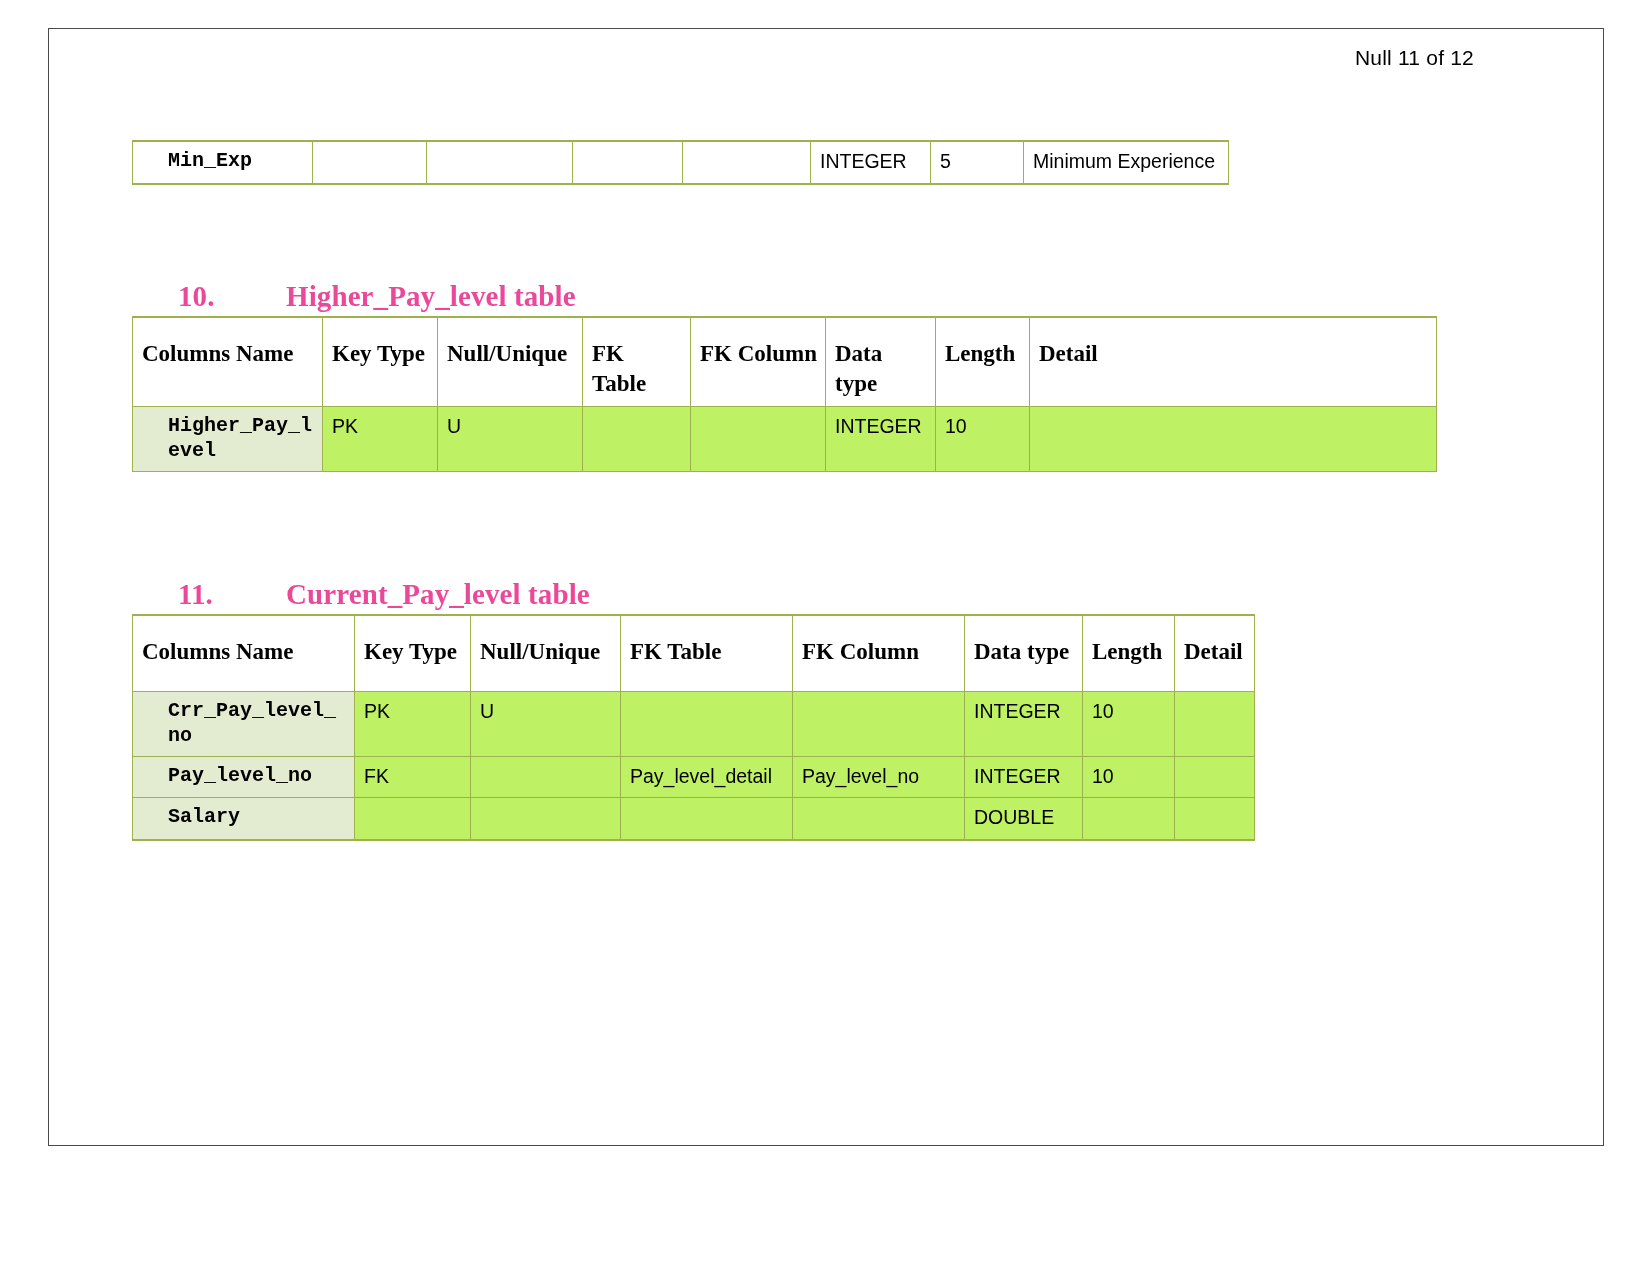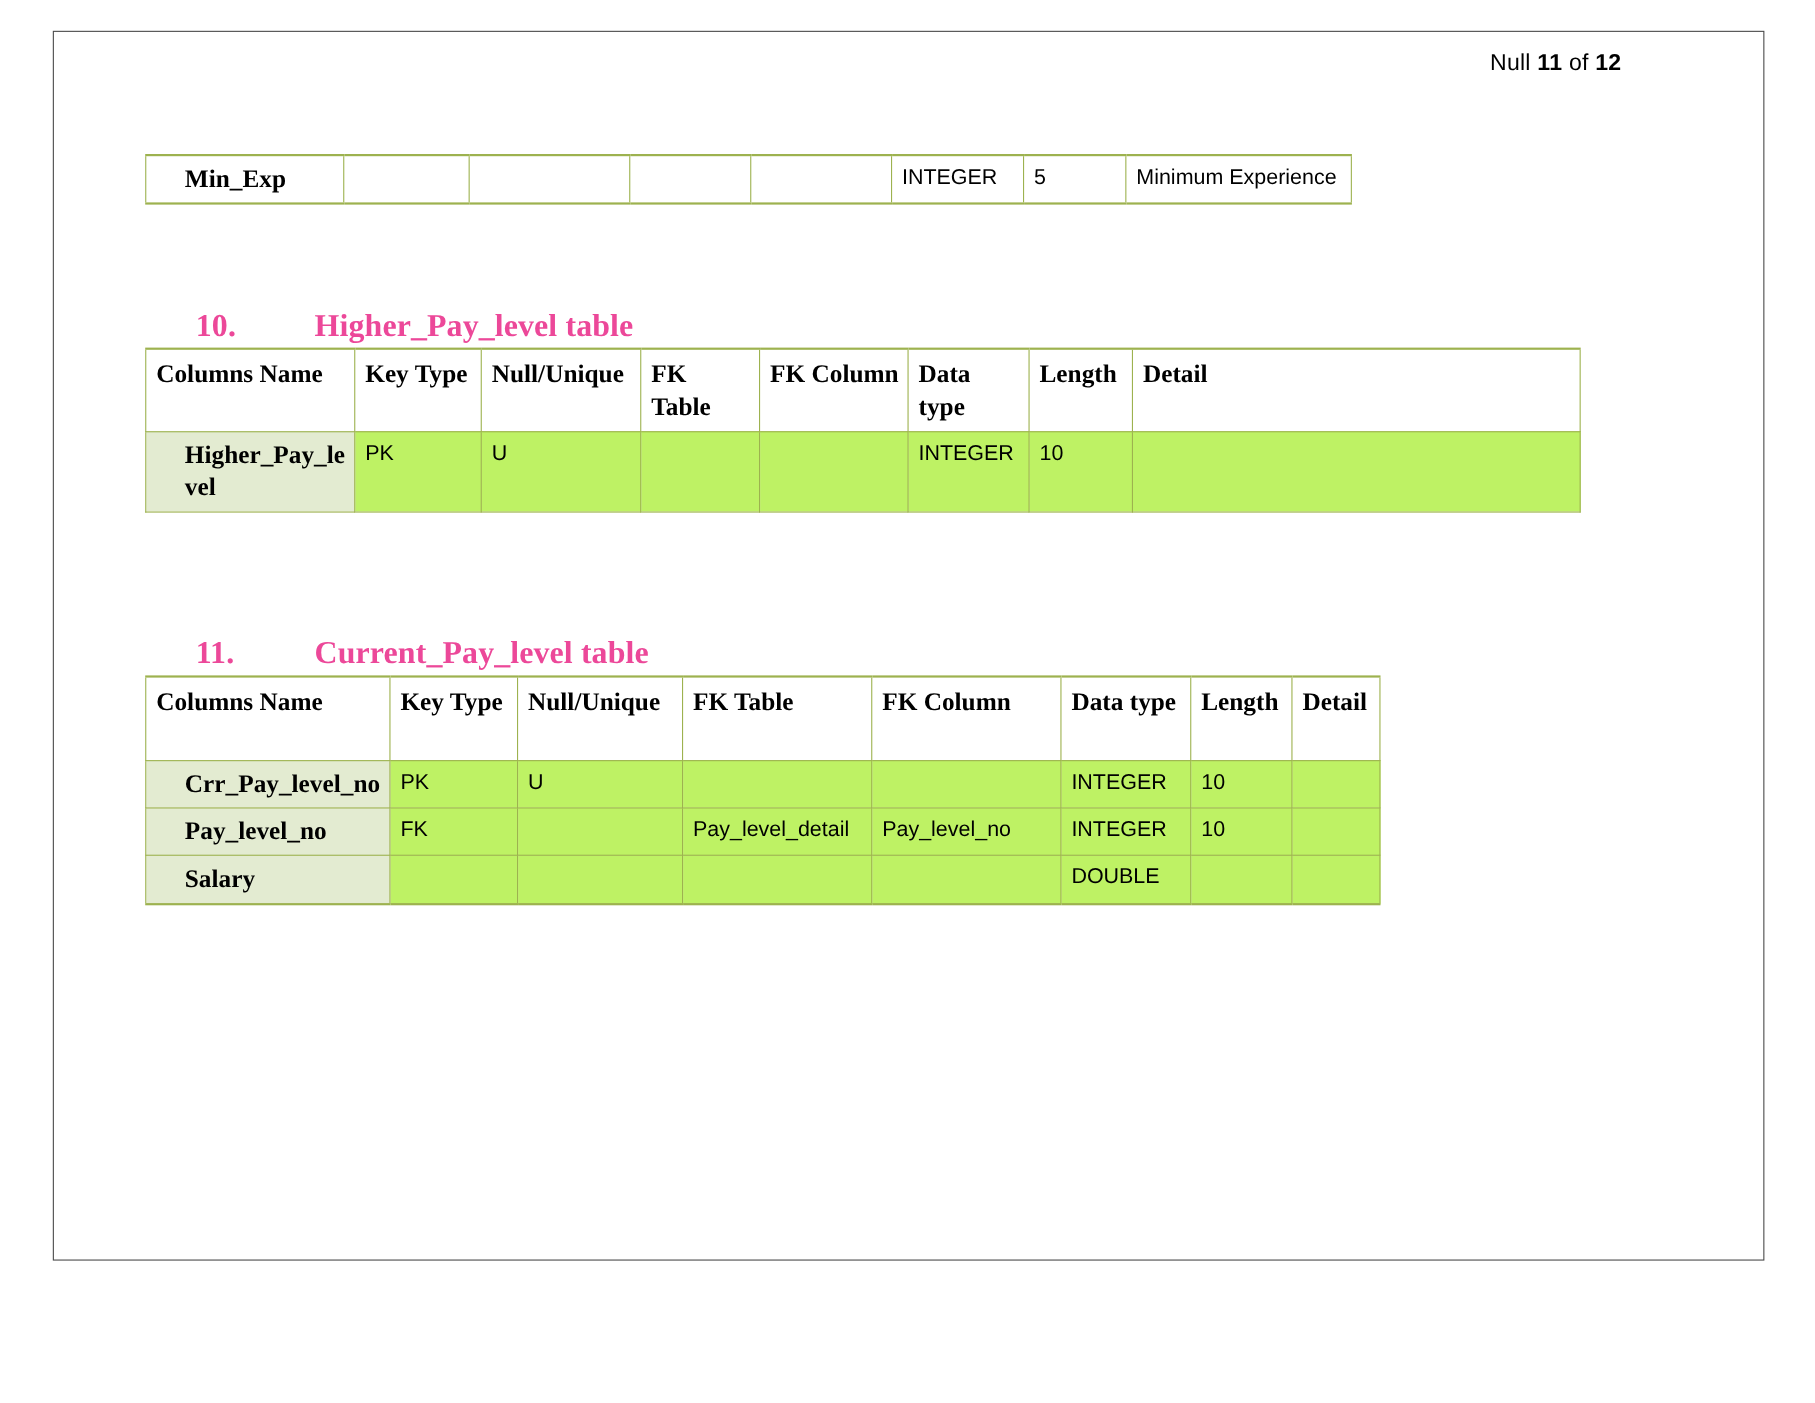--- a/index.html
+++ b/index.html
@@ -35,21 +35,21 @@
   .page-header {
     position: absolute;
     right: 176px;
     top: 46px;
     font-family: "Liberation Sans", sans-serif;
     font-size: 21px;
     color: #000000;
     white-space: nowrap;
     letter-spacing: 0.2px;
   }
-  .page-header b { font-weight: bold; text-align: right; }
+  .page-header b { font-weight: normal; text-align: right; }
 
   
   .heading {
     position: absolute;
     font-family: "Liberation Serif", serif;
     font-weight: bold;
     font-size: 29px;
     color: #ec4899;
     white-space: nowrap;
     letter-spacing: 0.1px;
@@ -77,26 +77,26 @@
     text-align: left;
     word-wrap: break-word;
     overflow-wrap: break-word;
     background: #ffffff;
   }
   table.spec th {
     font-family: "Liberation Serif", serif;
     font-weight: bold;
     font-size: 23px;
     line-height: 1.30;
-    padding-top: 7px;
+    padding-top: 21px;
   }
   table.spec td.colname {
-    font-family: Liberation Serif, serif;
+    font-family: Liberation Mono, monospace;
     font-weight: bold;
-    font-size: 23px;
+    font-size: 20px;
     line-height: 1.28;
     padding-left: 35px;
   }
   table.spec tr.shade > td {
     background: #bef264;
   }
   table.spec tr.shade > td.colname {
     background: #e3ebd1;
   }
   

